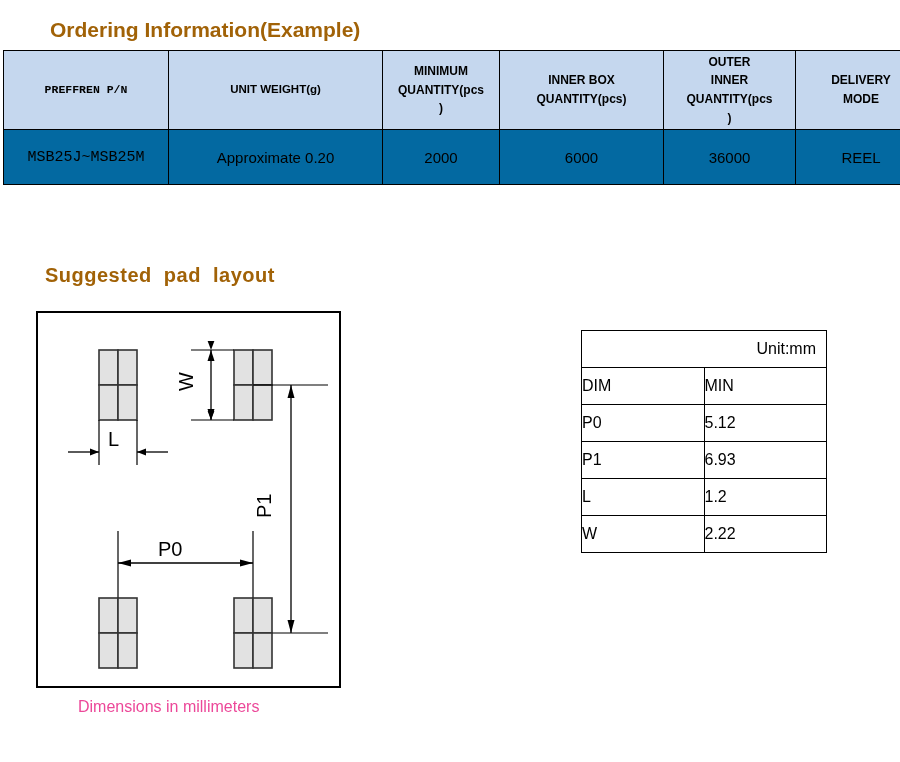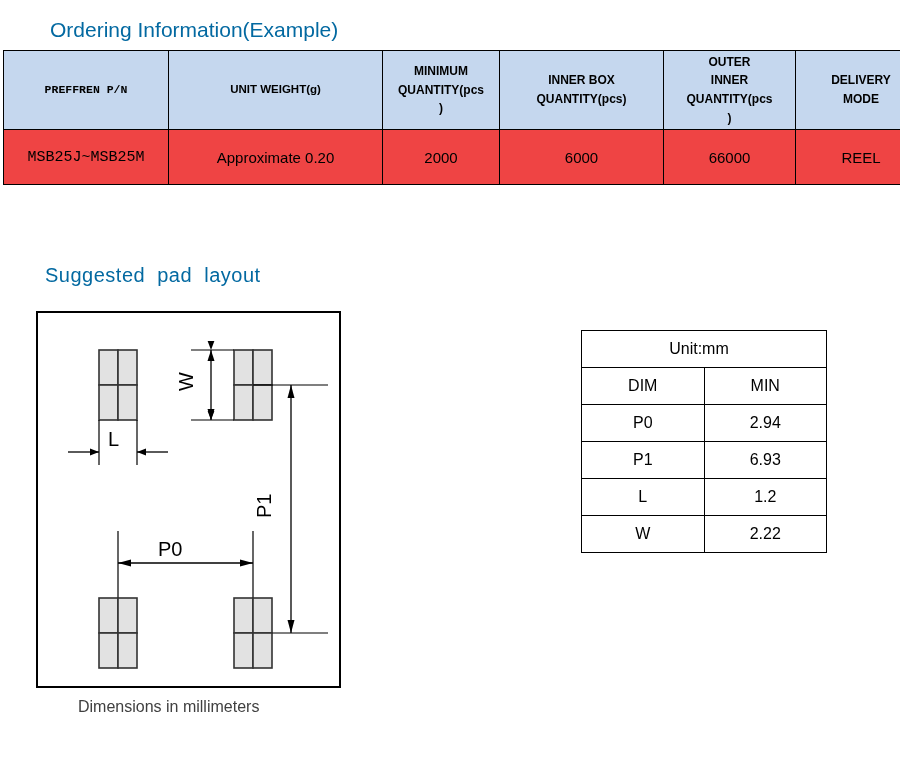--- a/index.html
+++ b/index.html
@@ -12,22 +12,22 @@
     height: 762px;
     position: relative;
     font-family: "Liberation Sans", sans-serif;
     color: #000000;
     overflow: hidden;
   }
 
   
   .heading {
     position: absolute;
-    font-weight: normal;
-    color: #0369a1;
+    font-weight: bold;
+    color: #a16207;
     white-space: pre;
   }
   #ordering-title {
     left: 50px;
     top: 18px;
     font-size: 21px;
     letter-spacing: 0px;
   }
   #pad-layout-title {
     left: 45px;
@@ -53,21 +53,21 @@
     padding: 1px 2px;
   }
   #ordering-table thead td {
     background: #c5d7ee;
     font-weight: bold;
     font-size: 11.5px;
     height: 76px;
     line-height: 1.55;
   }
   #ordering-table tbody td {
-    background: #ef4444;
+    background: #0369a1;
     font-size: 15px;
     height: 52px;
     font-weight: normal;
   }
   .c0 { width: 160px; font-family: Liberation Mono, monospace; }
   .c1 { width: 209px; }
   .c2 { width: 112px; }
   .c3 { width: 159px; }
   .c4 { width: 127px; margin-top: 14px; }
   .c5 { width: 126px; }
@@ -86,43 +86,43 @@
     box-sizing: border-box;
   }
   #pad-drawing svg { display: block; }
 
   
   #drawing-caption {
     position: absolute;
     left: 78px;
     top: 698px;
     font-size: 16px;
-    color: #404040;
+    color: #ec4899;
     white-space: pre;
   }
 
   
   #dim-table {
     position: absolute;
     left: 581px;
     top: 330px;
     width: 246px;
     border-collapse: collapse;
     table-layout: fixed;
     background: #fff;
   }
   #dim-table td {
     border: 1.5px solid #000;
     height: 36px;
     font-size: 16px;
-    text-align: center;
     vertical-align: middle;
     padding: 0;
   }
   #dim-table td.unit-cell {
+    text-align: right;
     padding-right: 10px;
     border-bottom: 1.5px solid #000;
     margin-top: 8px;
   }
   #dim-table .dc0 { width: 123px; }
   #dim-table .dc1 { width: 123px; }
 </style>
 </head>
 <body>
 
@@ -157,21 +157,21 @@
         <span class="hl">MODE</span>
       </td>
     </tr>
   </thead>
   <tbody>
     <tr>
       <td class="c0">MSB25J~MSB25M</td>
       <td class="c1">Approximate 0.20</td>
       <td class="c2">2000</td>
       <td class="c3">6000</td>
-      <td class="c4">66000</td>
+      <td class="c4">36000</td>
       <td class="c5">REEL</td>
     </tr>
   </tbody>
 </table>
 
 <div class="heading" id="pad-layout-title">Suggested  pad  layout</div>
 
 <div id="pad-drawing">
   <svg width="301" height="373" viewBox="0 0 301 373" xmlns="http://www.w3.org/2000/svg">
     <defs>
@@ -266,21 +266,21 @@
   <tbody>
     <tr>
       <td class="unit-cell" colspan="2">Unit:mm</td>
     </tr>
     <tr>
       <td class="dc0">DIM</td>
       <td class="dc1">MIN</td>
     </tr>
     <tr>
       <td class="dc0">P0</td>
-      <td class="dc1">2.94</td>
+      <td class="dc1">5.12</td>
     </tr>
     <tr>
       <td class="dc0">P1</td>
       <td class="dc1">6.93</td>
     </tr>
     <tr>
       <td class="dc0">L</td>
       <td class="dc1">1.2</td>
     </tr>
     <tr>

